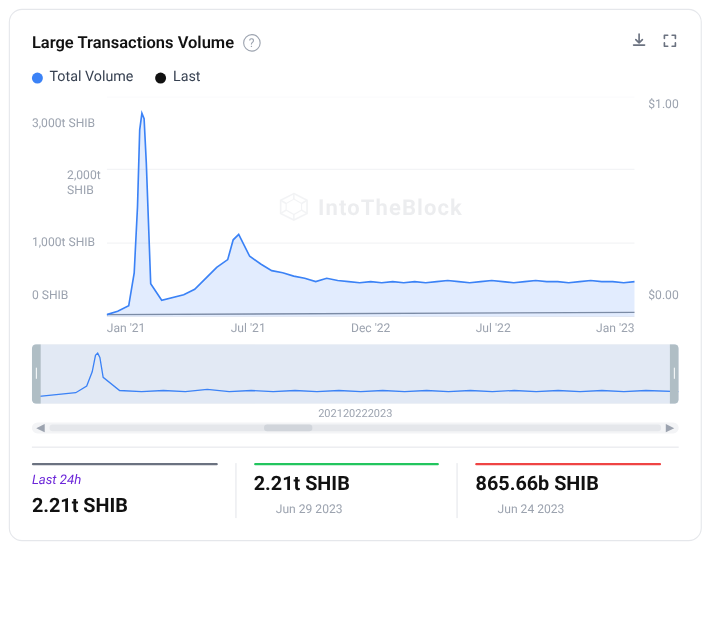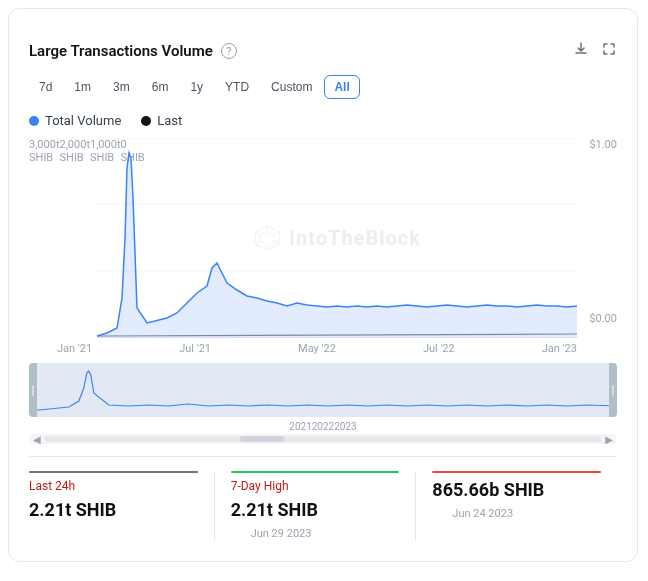--- a/index.html
+++ b/index.html
@@ -7,21 +7,21 @@
       font-family: -apple-system, BlinkMacSystemFont, 'Segoe UI', Roboto, sans-serif;
       background: #fff;
       color: #333;
       width: 648px;
       min-height: 581px;
     }
     .card {
       background: #fff;
       border: 1px solid #e5e7eb;
       border-radius: 12px;
-      padding: 32px 20px 20px;
+      padding: 20px 20px 20px;
       margin: 8px;
       width: 630px;
     }
     .header {
       display: flex;
       align-items: center;
       justify-content: space-between;
       margin-bottom: 14px;
     }
     .header-left {
@@ -94,24 +94,24 @@
       height: 10px;
       border-radius: 50%;
     }
     .chart-area {
       position: relative;
       margin-bottom: 6px;
     }
     .y-axis-labels {
       position: absolute;
       left: 0;
-      top: 0;
+      top: 17px;
       bottom: 30px;
       display: flex;
-      flex-direction: row;
+      flex-direction: column;
       justify-content: space-between;
       font-size: 11px;
       color: #9ca3af;
       width: 68px;
     }
     .y-axis-right {
       position: absolute;
       right: 0;
       top: 0;
       bottom: 30px;
@@ -131,21 +131,21 @@
     .chart-svg {
       width: 100%;
       height: 200px;
       display: block;
     }
     .x-axis-labels {
       display: flex;
       justify-content: space-between;
       font-size: 11px;
       color: #9ca3af;
-      margin-left: 28px;
+      margin-left: 68px;
       margin-right: 40px;
       margin-top: 4px;
     }
     .watermark {
       position: absolute;
       top: 50%;
       left: 50%;
       transform: translate(-50%, -50%);
       opacity: 0.12;
       font-size: 18px;
@@ -215,22 +215,23 @@
     .stat-item {
       flex: 1;
       padding-right: 16px;
     }
     .stat-item + .stat-item {
       padding-left: 16px;
       border-left: 1px solid #e5e7eb;
     }
     .stat-label {
       font-size: 12px;
-      color: #b91c1c;
+      color: #6d28d9;
       margin-bottom: 6px;
+      font-style: italic;
     }
     .stat-value {
       font-size: 18px;
       font-weight: 700;
       color: #111;
     }
     .stat-date {
       font-size: 11px;
       color: #9ca3af;
       display: inline-block;
@@ -260,46 +261,36 @@
         </svg>
       </span>
       <span class="icon-btn">
         <svg width="16" height="16" viewBox="0 0 16 16" fill="none">
           <path d="M3 6V3h3M10 3h3v3M13 10v3h-3M6 13H3v-3" stroke="#6b7280" stroke-width="1.5" stroke-linecap="round" stroke-linejoin="round"></path>
         </svg>
       </span>
     </div>
   </div>
 
-  <div class="time-filters">
-    <button class="filter-btn">7d</button>
-    <button class="filter-btn">1m</button>
-    <button class="filter-btn">3m</button>
-    <button class="filter-btn">6m</button>
-    <button class="filter-btn">1y</button>
-    <button class="filter-btn">YTD</button>
-    <button class="filter-btn">Custom</button>
-    <button class="filter-btn active">All</button>
-  </div>
 
   <div class="legend">
     <div class="legend-item">
       <div class="legend-dot" style="background:#3b82f6;"></div>
       <span>Total Volume</span>
     </div>
     <div class="legend-item">
       <div class="legend-dot" style="background:#111;"></div>
       <span>Last</span>
     </div>
   </div>
 
   <div class="chart-area">
     <div class="y-axis-labels">
       <span style="font-size:11px;color:#9ca3af;">3,000t SHIB</span>
-      <span style="font-size:11px;color:#9ca3af;">2,000t SHIB</span>
+      <span style="font-size:11px;color:#9ca3af;margin-left:32px;">2,000t SHIB</span>
       <span style="font-size:11px;color:#9ca3af;">1,000t SHIB</span>
       <span style="font-size:11px;color:#9ca3af;">0 SHIB</span>
     </div>
     <div class="y-axis-right">
       <span style="font-size:11px;color:#9ca3af;">$1.00</span>
       <span></span>
       <span></span>
       <span style="font-size:11px;color:#9ca3af;">$0.00</span>
     </div>
     <div class="chart-svg-wrapper">
@@ -338,21 +329,21 @@
                           150,158 160,160 170,163 180,165 190,168 200,165 210,167 220,168 230,169
                           240,168 250,169 260,168 270,169 280,168 290,169 300,168 310,167 320,168
                           330,169 340,168 350,167 360,168 370,169 380,168 390,167 400,168 410,168
                           420,169 430,168 440,167 450,168 460,168 470,169 480,168" fill="none" stroke="#3b82f6" stroke-width="1.5"></polyline>
       </svg>
     </div>
 
     <div class="x-axis-labels">
       <span>Jan '21</span>
       <span>Jul '21</span>
-      <span>May '22</span>
+      <span>Dec '22</span>
       <span>Jul '22</span>
       <span>Jan '23</span>
     </div>
   </div>
 
   <div class="navigator" style="margin: 8px 0 0; height:54px; background:#eef0f4; border-radius:4px; position:relative; overflow:hidden;">
     <svg width="100%" height="100%" viewBox="0 0 590 54" preserveAspectRatio="none">
 
       <rect x="0" y="0" width="590" height="54" fill="#dde6f4" opacity="0.7"></rect>
 
@@ -387,21 +378,20 @@
     <div class="stat-item">
       <div class="stat-underline" style="background:#6b7280;"></div>
       <div class="stat-label">Last 24h</div>
       <div class="stat-value">
         <span>2.21t SHIB</span>
       </div>
     </div>
 
     <div class="stat-item">
       <div class="stat-underline" style="background:#22c55e;"></div>
-      <div class="stat-label">7-Day High</div>
       <div class="stat-value">
         <span>2.21t SHIB</span>
         <span class="stat-date">Jun 29 2023</span>
       </div>
     </div>
 
     <div class="stat-item">
       <div class="stat-underline" style="background:#ef4444;"></div>
       <div class="stat-value">
         <span>865.66b SHIB</span>

